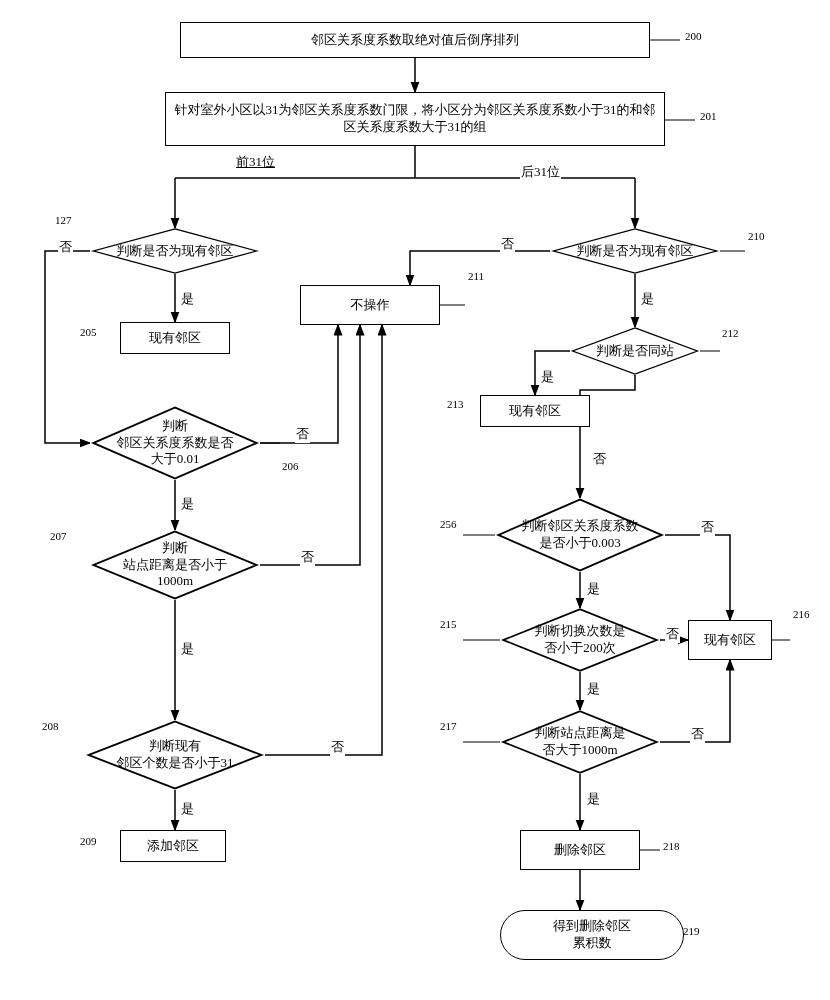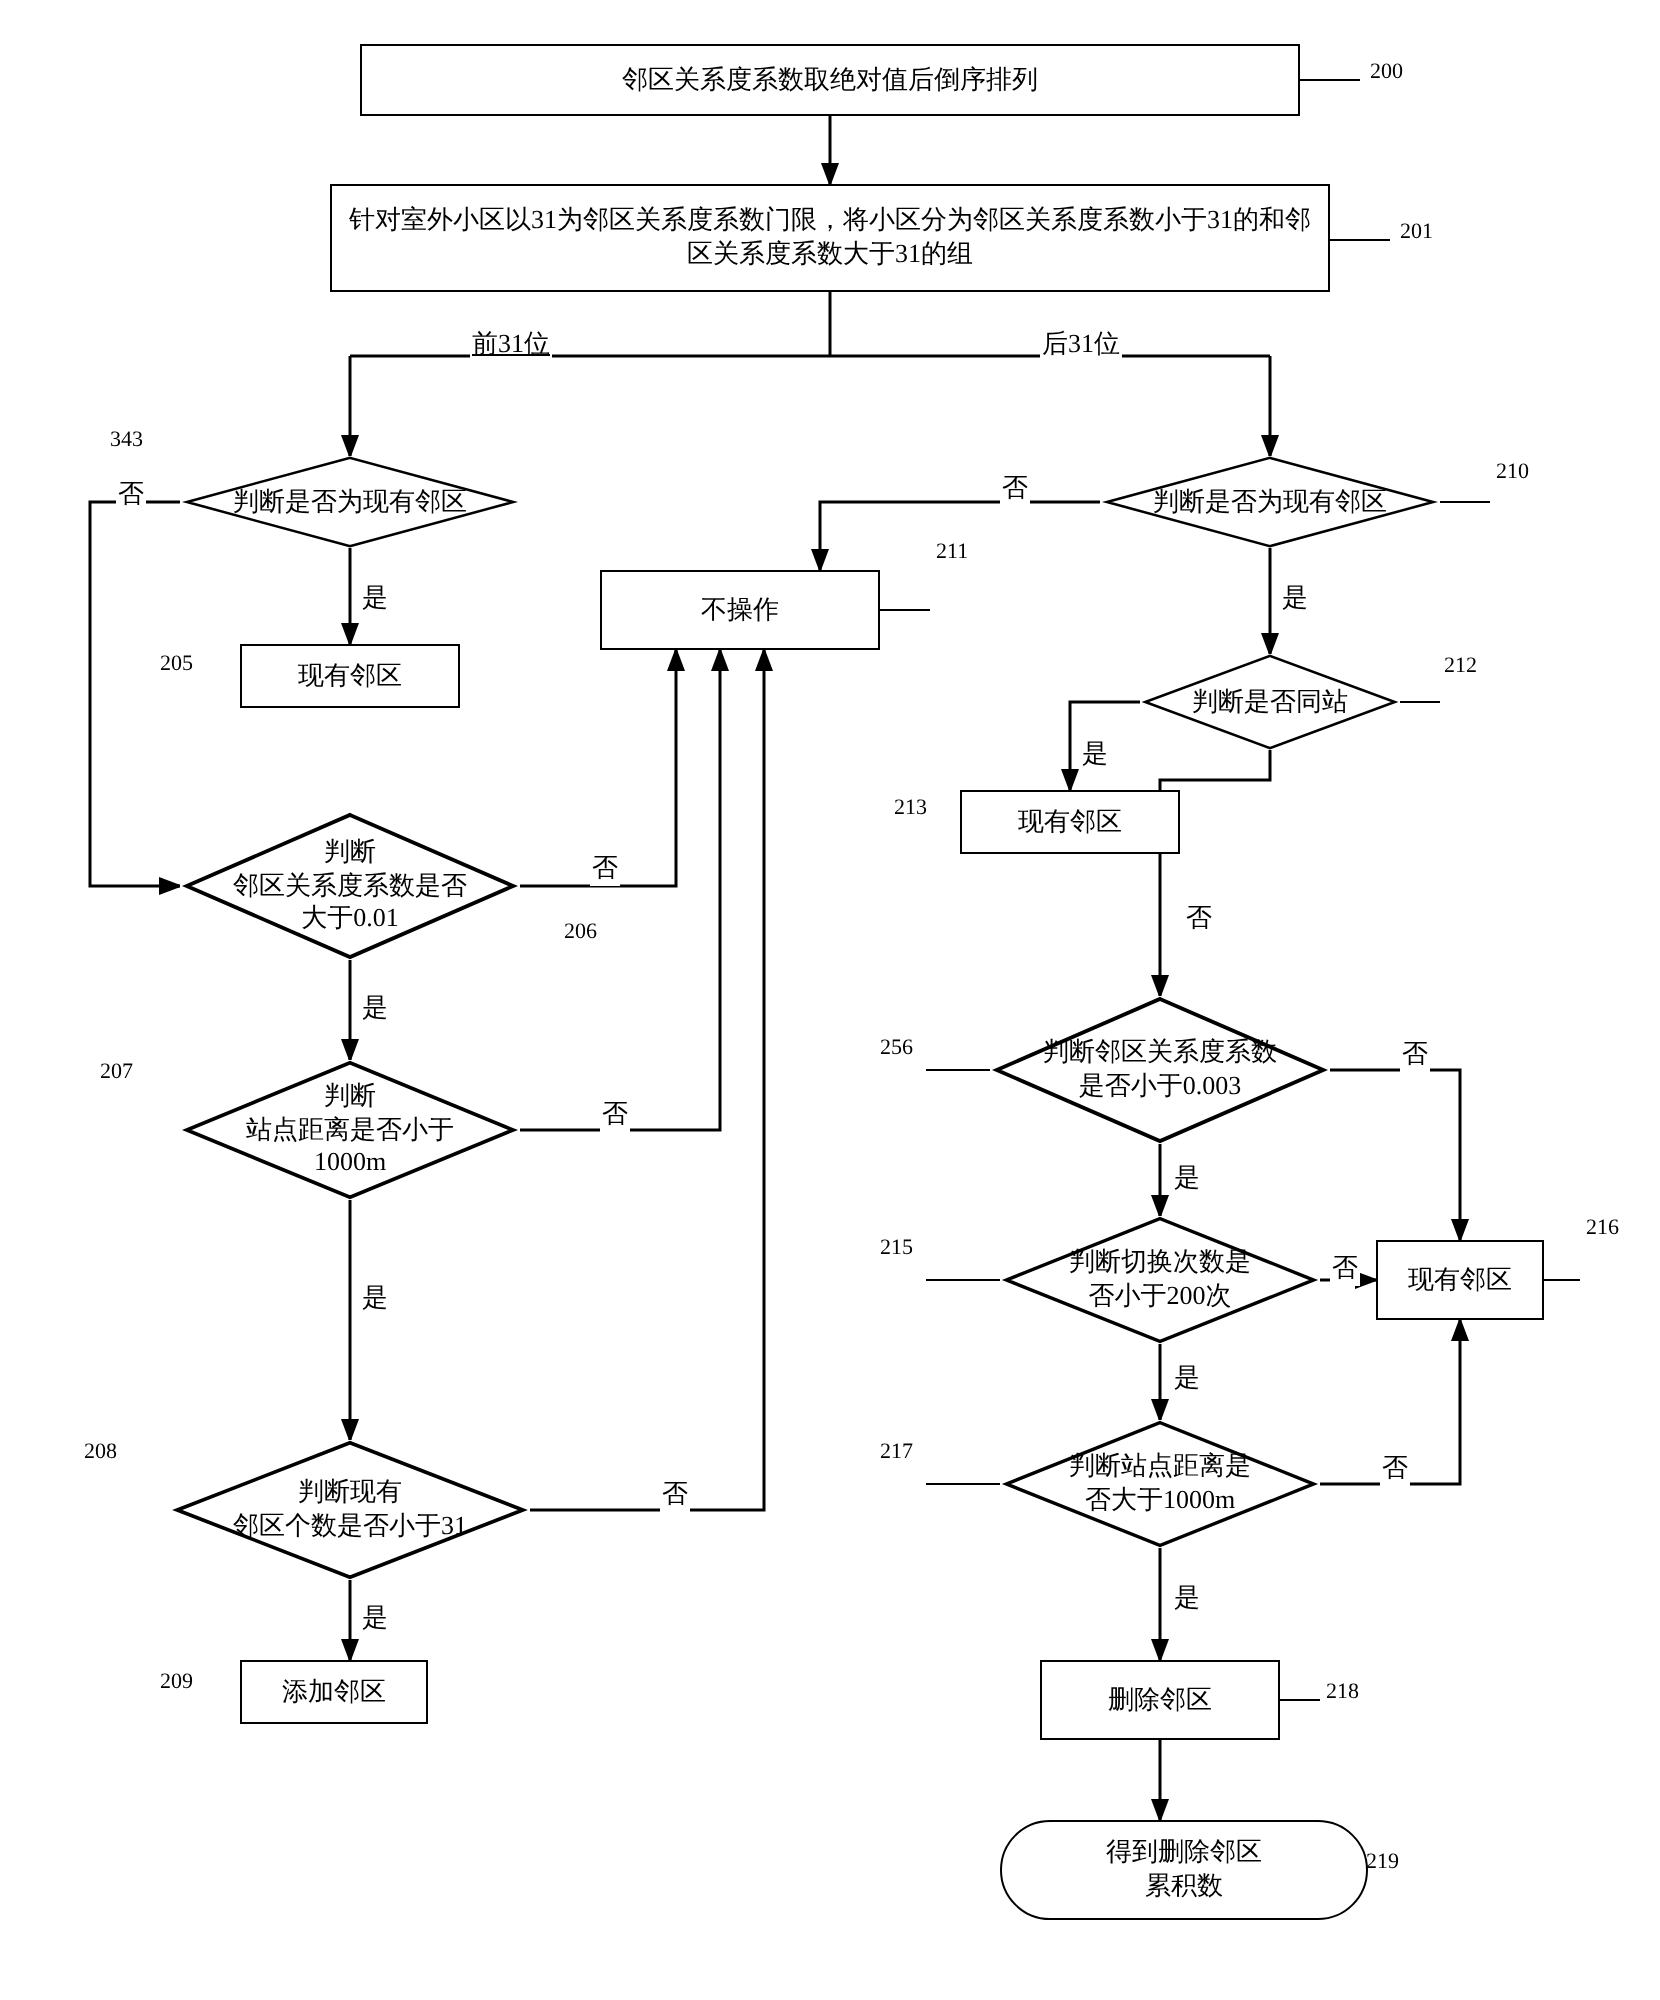--- a/index.html
+++ b/index.html
@@ -84,21 +84,21 @@
 
 <div class="node rect" style="left:180px; top:22px; width:470px; height:36px;">
     <span>邻区关系度系数取绝对值后倒序排列</span>
   </div>
 <div class="node rect" style="left:165px; top:92px; width:500px; height:54px;">
     <span>针对室外小区以31为邻区关系度系数门限，将小区分为邻区关系度系数小于31的和邻区关系度系数大于31的组</span>
   </div>
 <div class="node rect" style="left:120px; top:322px; width:110px; height:32px;">
     <span>现有邻区</span>
   </div>
-<div class="node rect" style="left:120px; top:830px; width:94px; height:32px;">
+<div class="node rect" style="left:120px; top:830px; width:106px; height:32px;">
     <span>添加邻区</span>
   </div>
 <div class="node rect" style="left:300px; top:285px; width:140px; height:40px;justify-content:center;">
     <span>不操作</span>
   </div>
 <div class="node rect" style="left:480px; top:395px; width:110px; height:32px;">
     <span>现有邻区</span>
   </div>
 <div class="node rect" style="left:688px; top:620px; width:84px; height:40px;">
     <span>现有邻区</span>
@@ -169,38 +169,38 @@
 <div class="node diamond" style="left:500px; top:710px; width:160px; height:64px;">
   <svg viewBox="0 0 100 100" preserveAspectRatio="none">
       <polygon points="50,2 98,50 50,98 2,50" fill="#fff" stroke="#000" stroke-width="2"></polygon>
     </svg>
   <span class="txt" style="white-space:pre-line;">判断站点距离是
 否大于1000m</span>
 </div>
 
 <div class="ref" style="left:685px; top:30px;">200</div>
 <div class="ref" style="left:700px; top:110px;">201</div>
-<div class="ref" style="left:55px; top:214px;">343</div>
+<div class="ref" style="left:55px; top:214px;">127</div>
 <div class="ref" style="left:80px; top:326px;">205</div>
 <div class="ref" style="left:282px; top:460px;">206</div>
 <div class="ref" style="left:50px; top:530px;">207</div>
 <div class="ref" style="left:42px; top:720px;">208</div>
 <div class="ref" style="left:80px; top:835px;">209</div>
 <div class="ref" style="left:748px; top:230px;">210</div>
 <div class="ref" style="left:468px; top:270px;">211</div>
 <div class="ref" style="left:722px; top:327px;">212</div>
 <div class="ref" style="left:447px; top:398px;">213</div>
 <div class="ref" style="left:440px; top:518px;">256</div>
 <div class="ref" style="left:440px; top:618px;">215</div>
 <div class="ref" style="left:793px; top:608px;">216</div>
 <div class="ref" style="left:440px; top:720px;">217</div>
 <div class="ref" style="left:663px; top:840px;">218</div>
 <div class="ref" style="left:683px; top:925px;">219</div>
 
-<div class="edge-label" style="left:235px; top:163px;text-decoration:underline;">前31位</div>
+<div class="edge-label" style="left:235px; top:153px;text-decoration:underline;">前31位</div>
 <div class="edge-label" style="left:520px; top:163px;">后31位</div>
 
 <div class="edge-label" style="left:58px; top:238px;">否</div>
 <div class="edge-label" style="left:180px; top:290px;">是</div>
 <div class="edge-label" style="left:180px; top:495px;">是</div>
 <div class="edge-label" style="left:295px; top:425px;">否</div>
 <div class="edge-label" style="left:180px; top:640px;">是</div>
 <div class="edge-label" style="left:300px; top:548px;">否</div>
 <div class="edge-label" style="left:180px; top:800px;">是</div>
 <div class="edge-label" style="left:330px; top:738px;">否</div>

